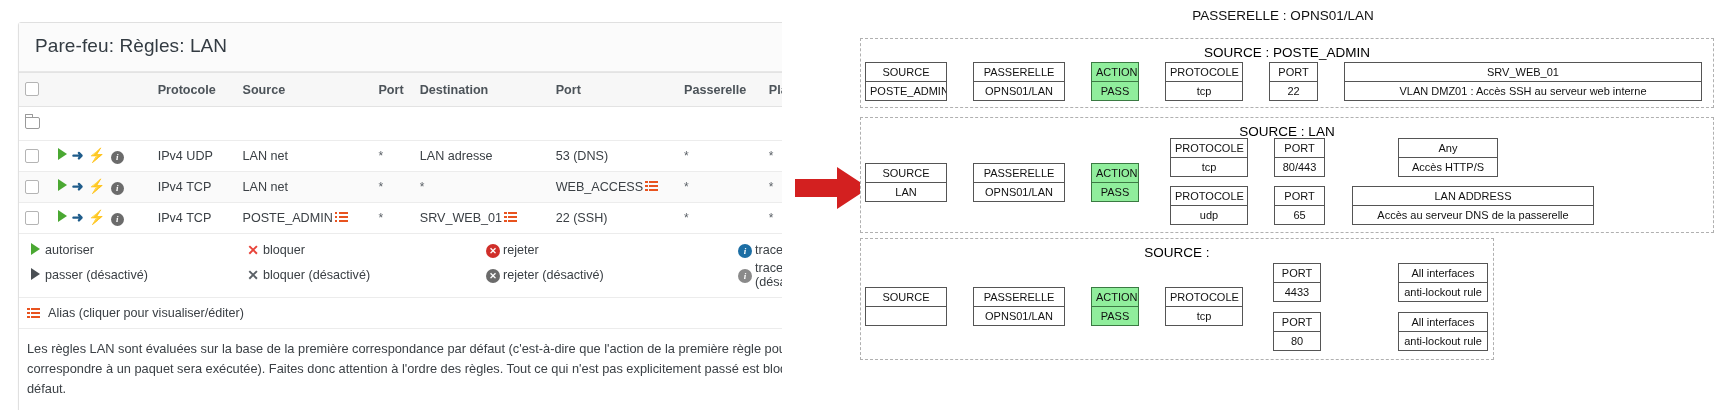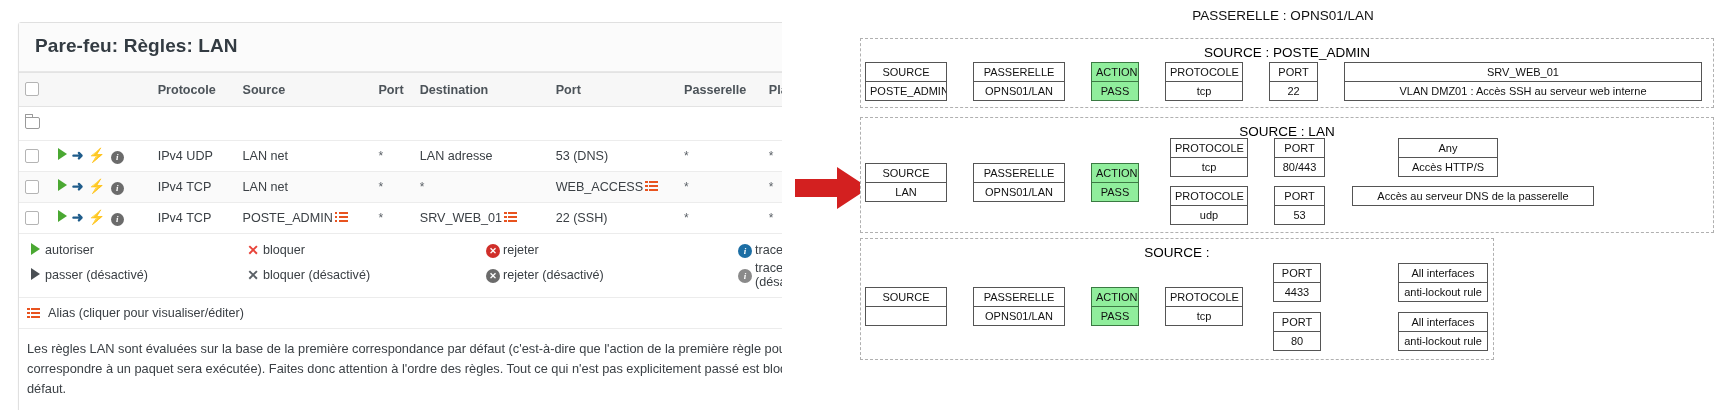--- a/index.html
+++ b/index.html
@@ -21,21 +21,21 @@
     border:1px solid #e0e0e0;
     border-radius:3px;
     box-shadow:0 1px 2px rgba(0,0,0,.06);
   }
   .panel-head{
     padding:12px 16px 14px 16px;
     border-bottom:1px solid #e7e7e7;
     background:#fbfbfb;
   }
   .panel-title{
-    font-size:19px;font-weight:bold;color:#333b42;letter-spacing:.1px;
+    font-size:19px;font-weight:normal;color:#333b42;letter-spacing:.1px;
   }
   table.rules{
     border-collapse:collapse;width:100%;font-size:12.6px;color:#3b4045;
     table-layout:fixed;
   }
   table.rules th{
     font-weight:bold;color:#4c5359;text-align:left;
     padding:9px 6px 9px 6px;background:#f7f7f7;
     border-bottom:1px solid #e3e3e3;border-top:1px solid #e3e3e3;
     font-size:12.6px;white-space:nowrap;
@@ -426,23 +426,24 @@
     <div class="nh">Any</div>
     <div class="nv">Accès HTTP/S</div>
   </div>
 
   <div class="node" style="left:318px;top:186px;width:78px;">
     <div class="nh">PROTOCOLE</div>
     <div class="nv">udp</div>
   </div>
   <div class="node" style="left:422px;top:186px;width:51px;">
     <div class="nh">PORT</div>
-    <div class="nv">53</div>
+    <div class="nv">65</div>
   </div>
   <div class="node" style="left:500px;top:186px;width:242px;">
+    <div class="nh">LAN ADDRESS</div>
     <div class="nv">Accès au serveur DNS de la passerelle</div>
   </div>
 
   <div class="group" style="left:8px;top:238px;width:632px;height:120px;">
     <div class="group-title">SOURCE :</div>
   </div>
   <div class="node" style="left:13px;top:287px;width:82px;">
     <div class="nh">SOURCE</div>
     <div class="nv">&nbsp;</div>
   </div>

